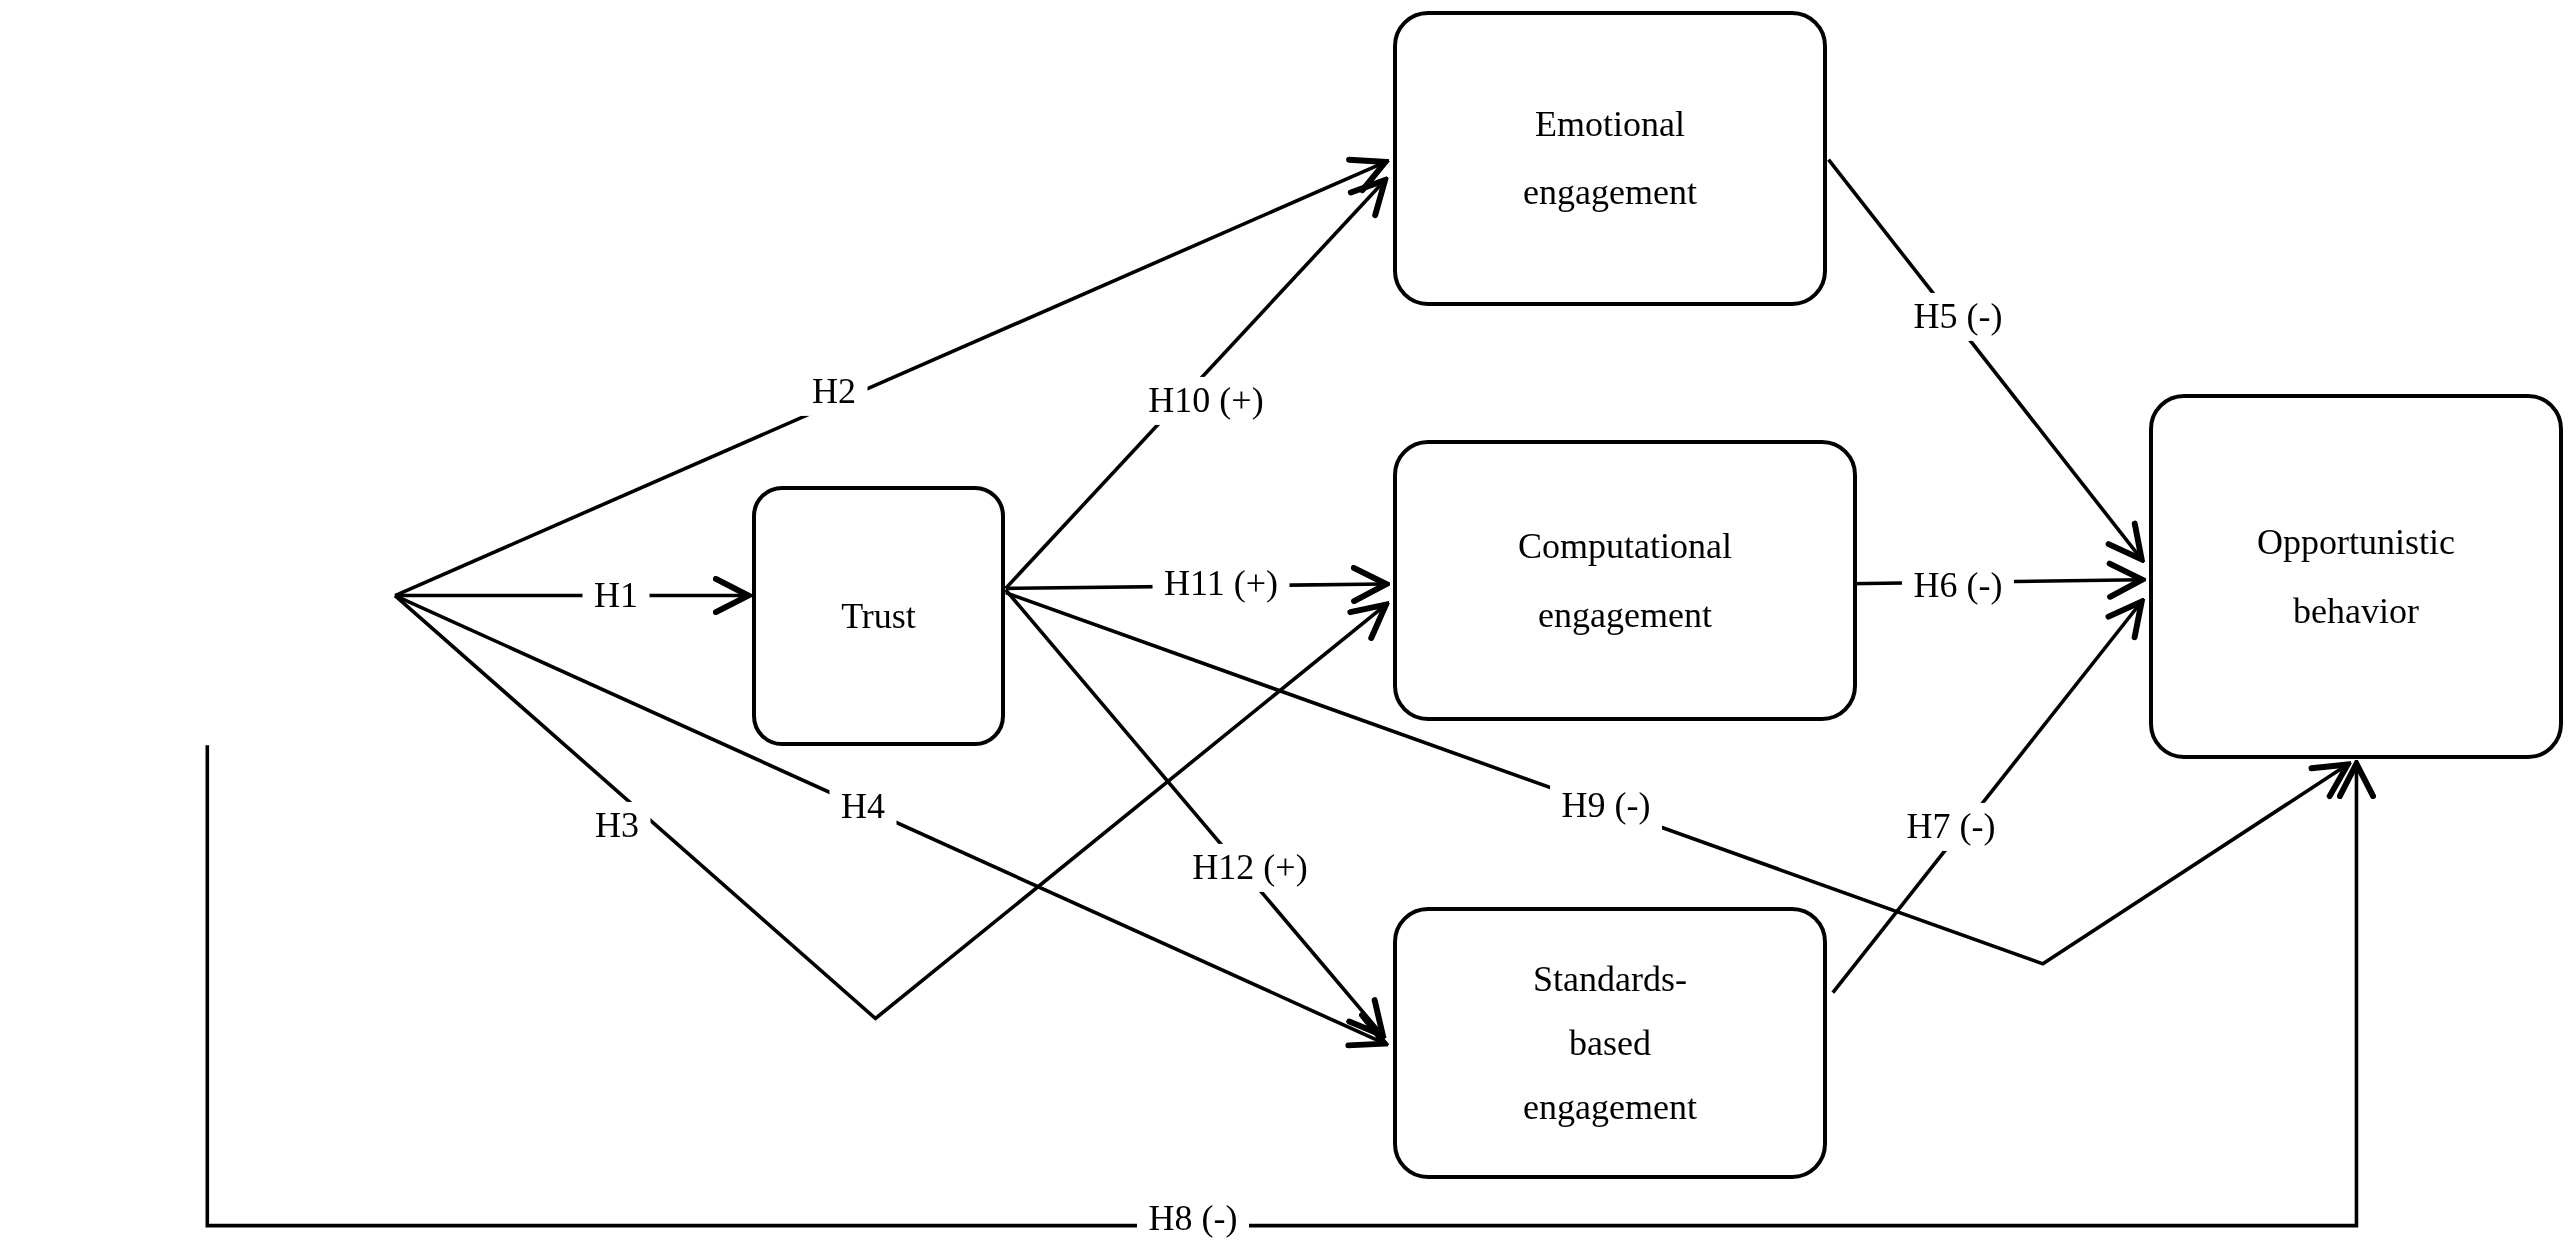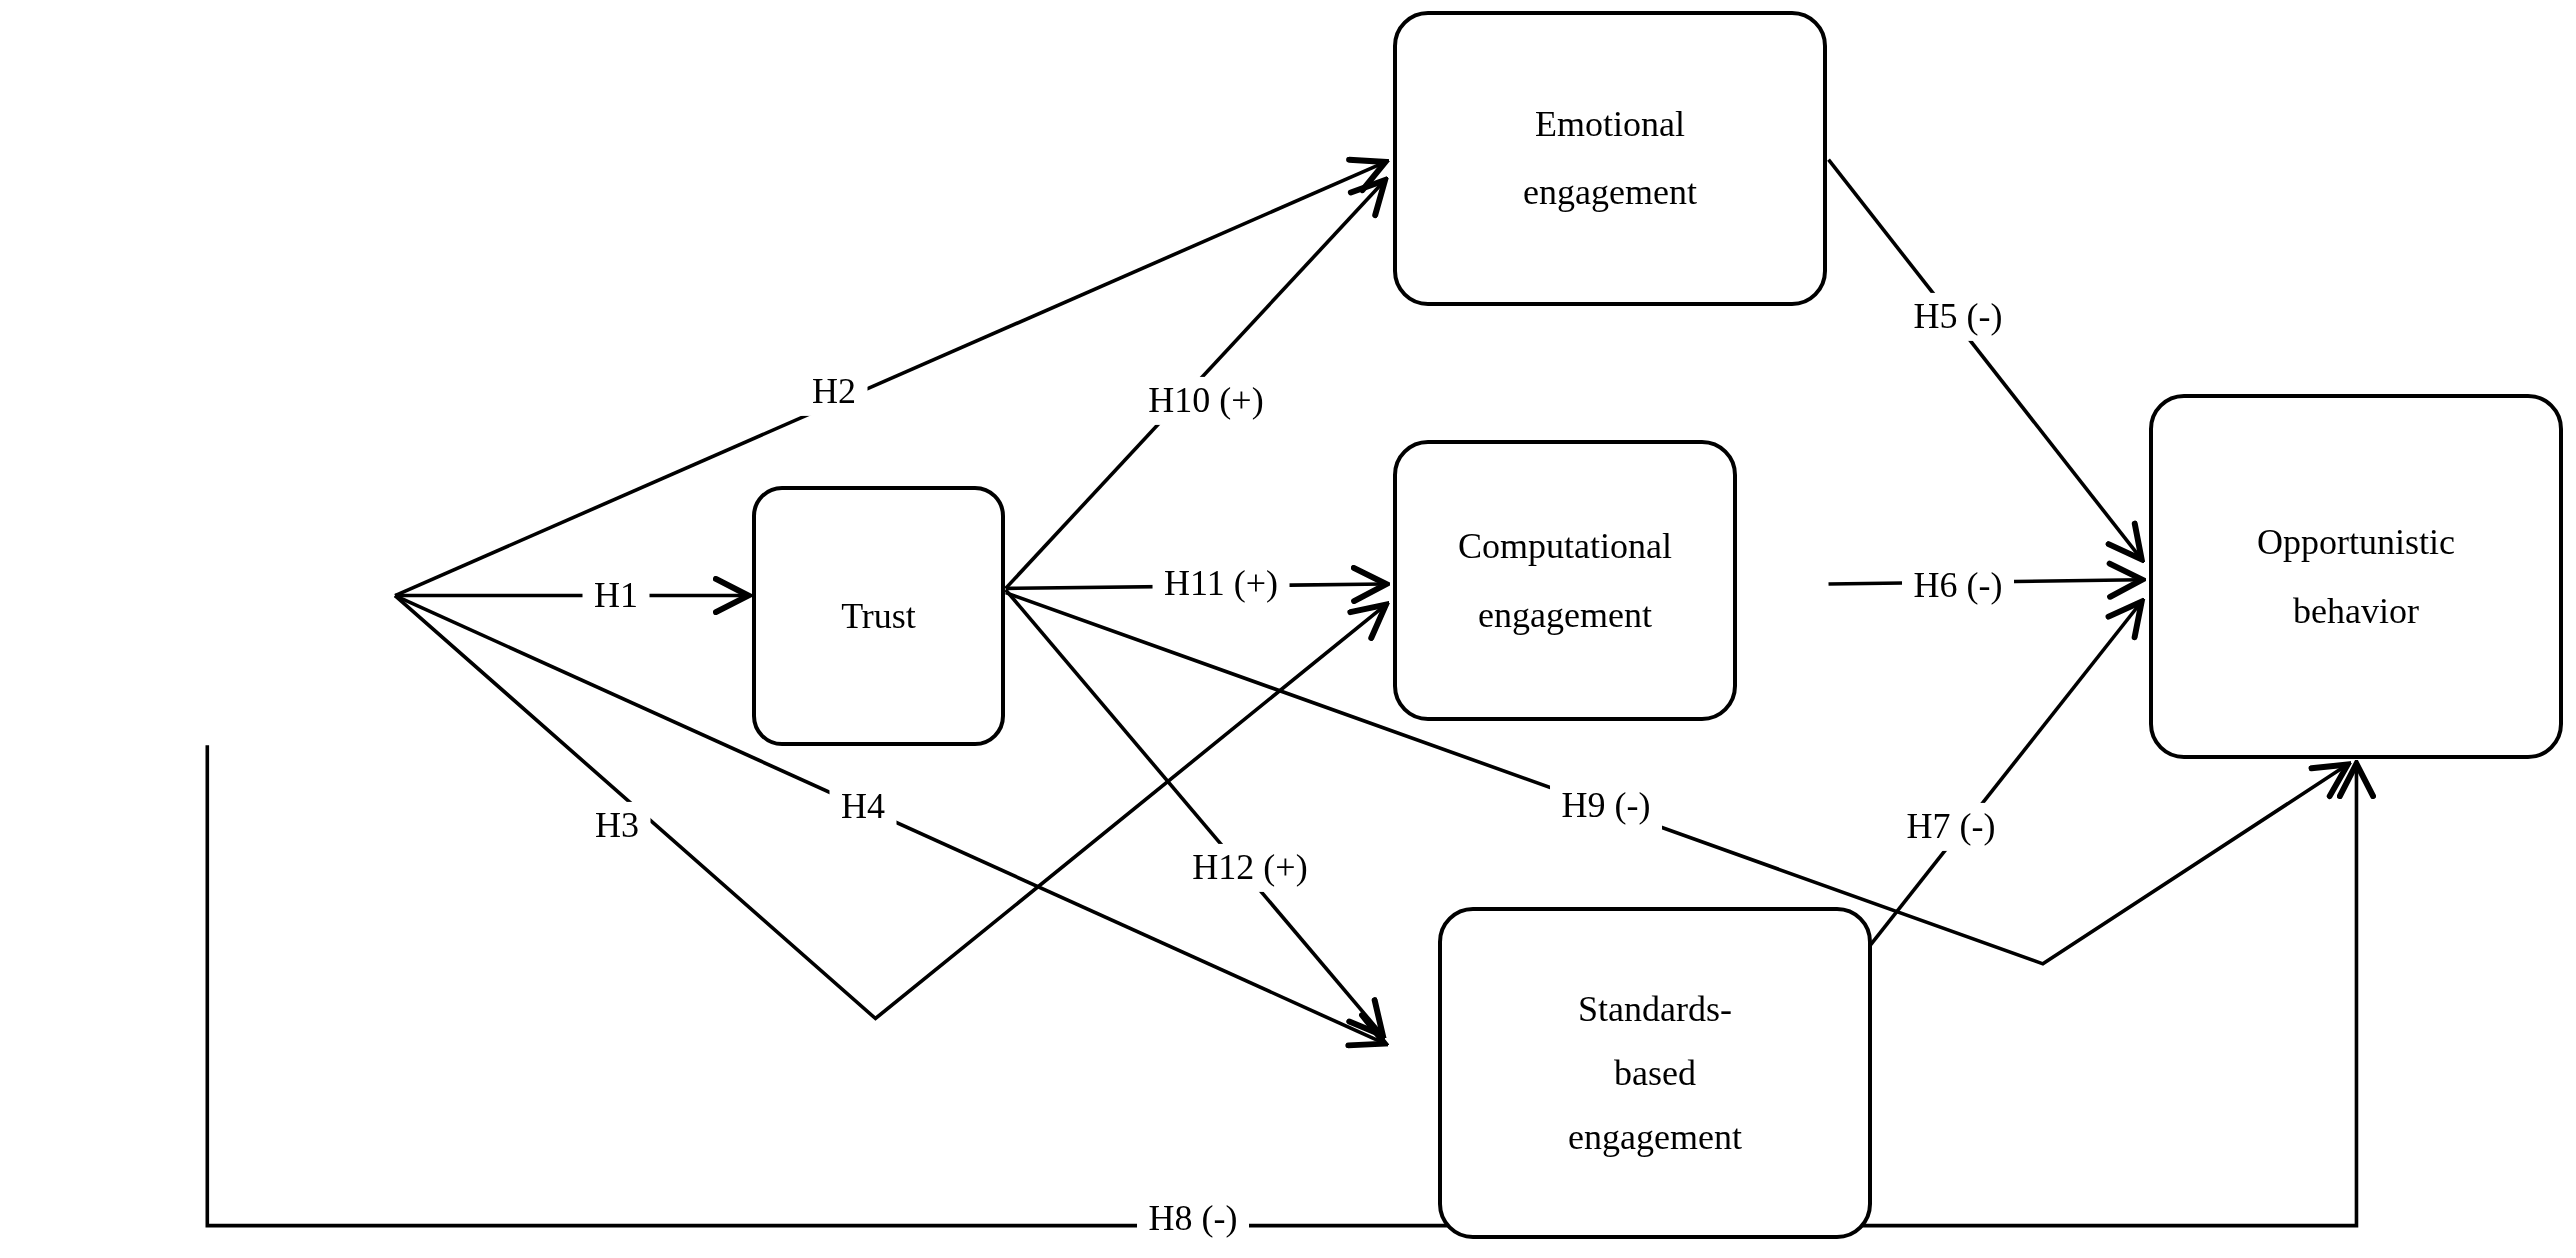--- a/index.html
+++ b/index.html
@@ -80,26 +80,26 @@
 
   <div class="node" style="left:752px; top:486px; width:253px; height:260px; border-radius:30px;">
     <div class="node-label">Trust</div>
   </div>
 
   <div class="node" style="left:1393px; top:10.8px; width:434px; height:295px;">
     <div class="node-label">Emotional
 engagement</div>
   </div>
 
-  <div class="node" style="left:1393px; top:440px; width:344px; height:281px;">
+  <div class="node" style="left:1393px; top:440px; width:464px; height:281px;">
     <div class="node-label">Computational
 engagement</div>
   </div>
 
-  <div class="node" style="left:1393px; top:907px; width:434px; height:332px;margin-left:45px;">
+  <div class="node" style="left:1393px; top:907px; width:434px; height:272px;">
     <div class="node-label" style="line-height:1.78;">Standards-
 based
 engagement</div>
   </div>
 
   <div class="node" style="left:2149px; top:394px; width:414px; height:365px;">
     <div class="node-label">Opportunistic
 behavior</div>
   </div>
 

